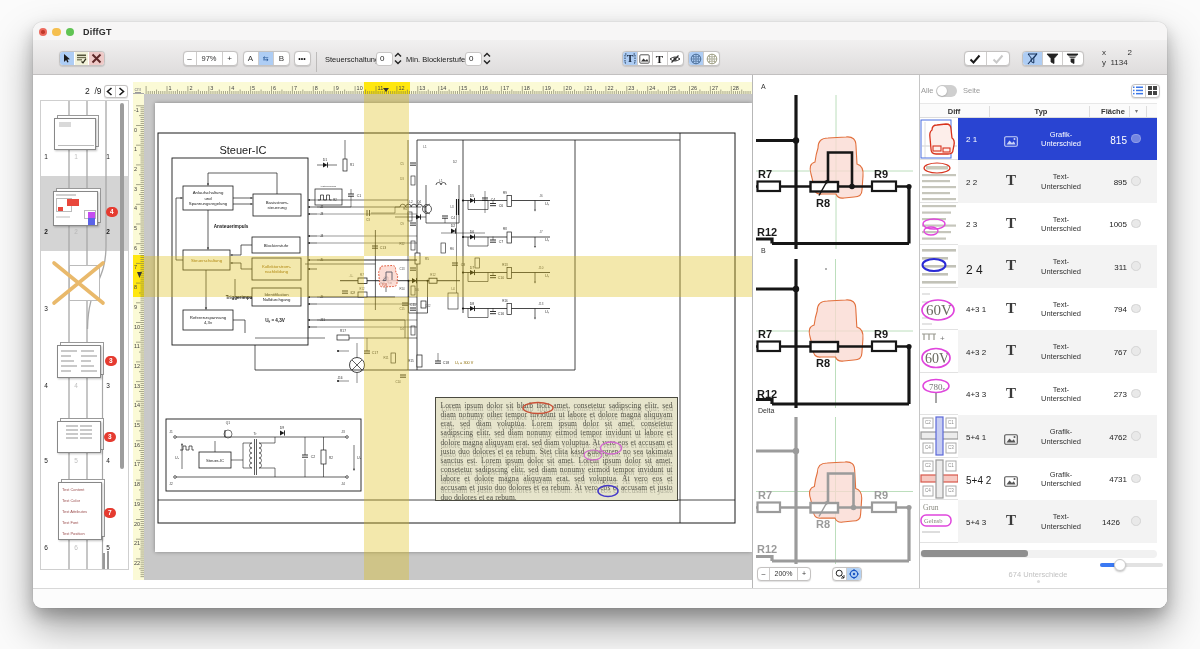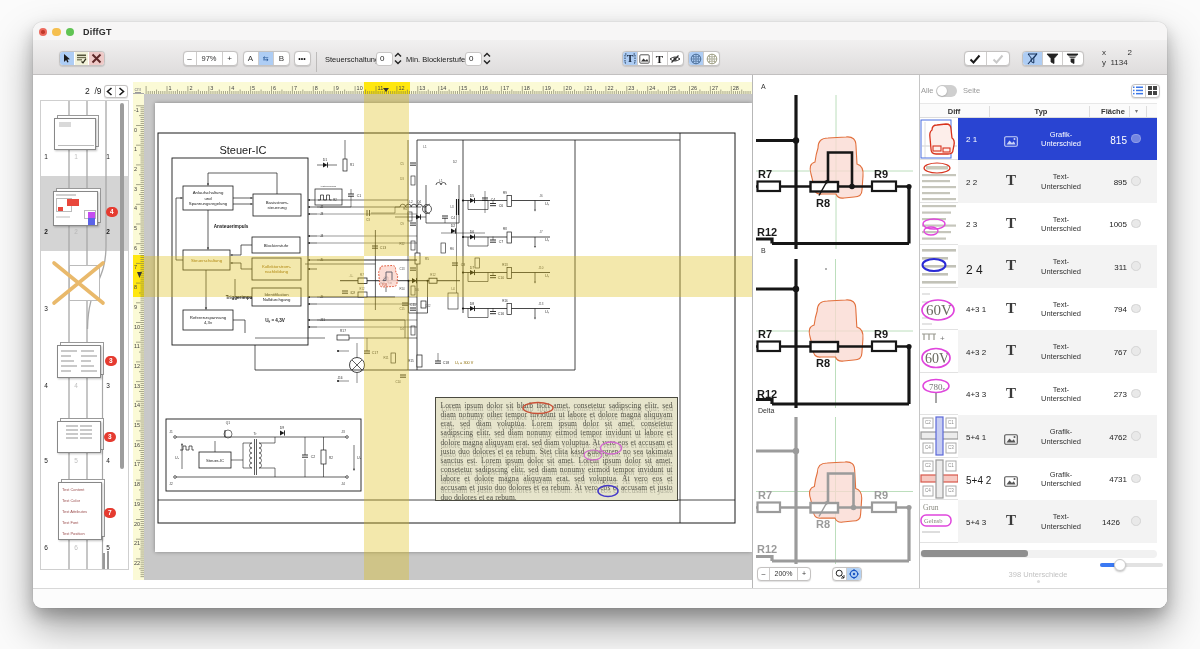--- a/index.html
+++ b/index.html
@@ -1015,16 +1015,16 @@
       <div class="abs" style="left:933px;top:495.5px;font-size:8px;color:#1c1c1c;">5+4 3</div>
       <div class="abs" style="left:973px;top:489.0px;"><span style="font-family:'Liberation Serif',serif;font-size:15px;font-weight:bold;color:#3a3a3a;">T</span></div>
       <div class="abs" style="left:998px;top:490.0px;width:60px;text-align:center;font-size:7.5px;line-height:9.5px;color:#333;">Text-<br>Unterschied</div>
       <div class="abs" style="left:1062px;top:495.5px;width:32px;text-align:center;font-size:8px;color:#1c1c1c;">1426</div>
       <div class="abs" style="left:1098px;top:494.0px;width:9.5px;height:9.5px;border-radius:50%;background:#e9e9e9;border:1px solid #d4d4d4;"></div>
 <div class="abs" style="left:887px;top:527.5px;width:237px;height:8px;background:#f1f1f1;border-radius:4px;"></div>
 <div class="abs" style="left:888px;top:528.2px;width:107px;height:6.5px;background:#8f8f8f;border-radius:3px;"></div>
 <div class="abs" style="left:1067px;top:541px;width:63px;height:3.5px;background:#e2e2e2;border-radius:2px;"></div>
 <div class="abs" style="left:1067px;top:541px;width:22px;height:3.5px;background:#3b79f3;border-radius:2px;"></div>
 <div class="abs" style="left:1081px;top:536.5px;width:12px;height:12px;border-radius:50%;background:#fff;border:.5px solid #ccc;box-shadow:0 1px 2px rgba(0,0,0,.25);"></div>
-<div class="abs" style="left:940px;top:548px;width:130px;text-align:center;font-size:7.5px;color:#c2c2c2;">398 Unterschiede</div>
+<div class="abs" style="left:940px;top:548px;width:130px;text-align:center;font-size:7.5px;color:#c2c2c2;">674 Unterschiede</div>
 <div class="abs" style="left:1004px;top:558px;width:3px;height:3px;background:#ddd;border-radius:50%;"></div>
 <div class="abs" style="left:0;top:566px;width:1134px;height:20px;background:#fcfcfc;border-top:1px solid #d8d8d8;"></div>
     </div>
   </div>
 </body></html>

